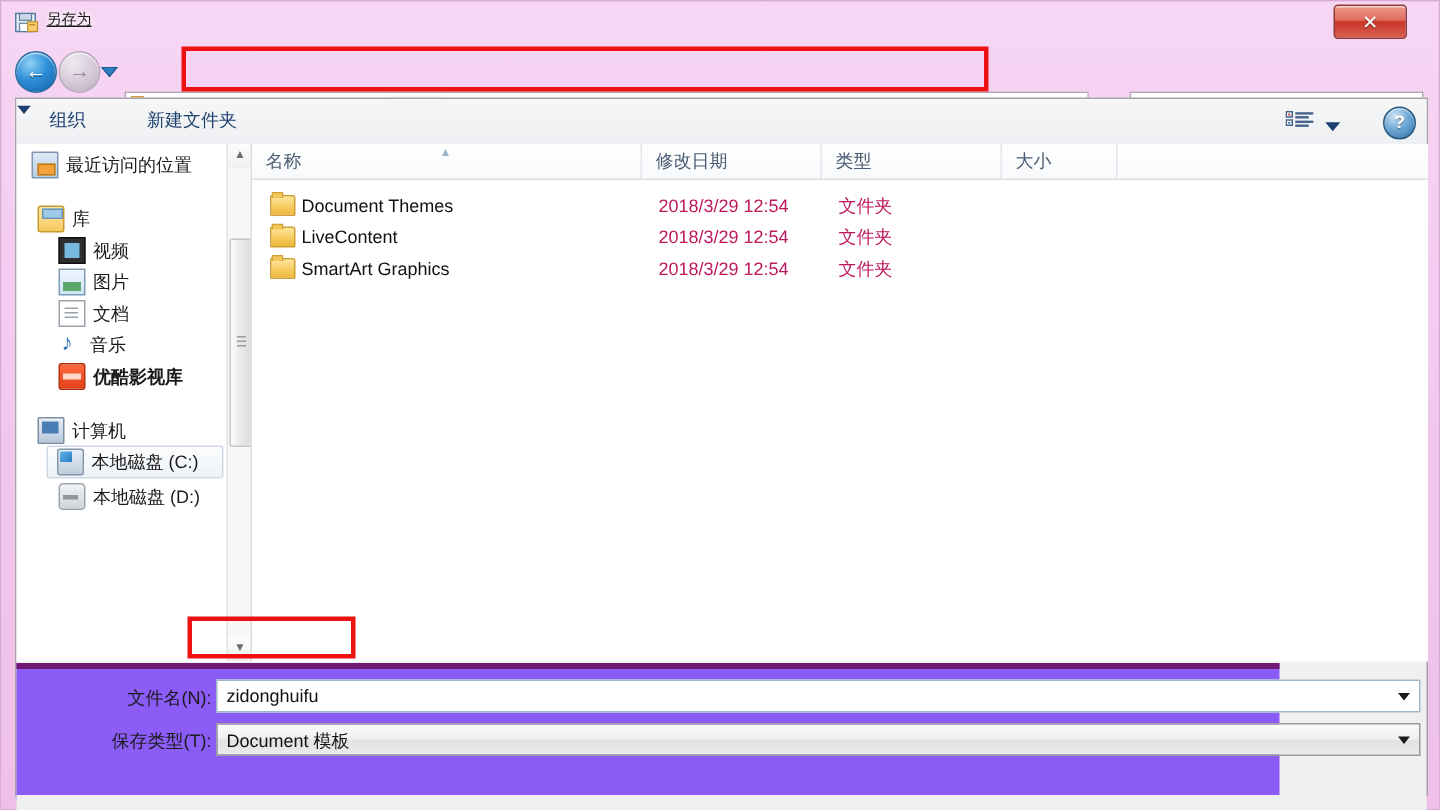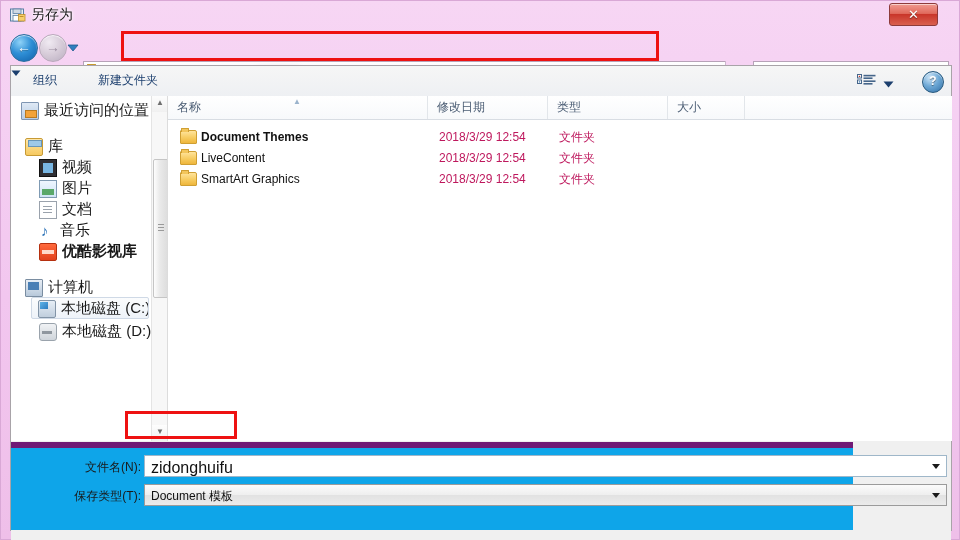--- a/index.html
+++ b/index.html
@@ -18,23 +18,24 @@
   }
   
   #titlebar{
     position:absolute;left:0;top:0;width:958px;height:28px;
   }
   #title-icon{
     position:absolute;left:8px;top:5px;width:18px;height:18px;
   }
   #title-text{
     position:absolute;left:30px;top:5px;
-    font-size:14px;color:#1a1a1a;
+    font-size:10px;color:#1a1a1a;
     text-shadow:0 0 3px #fff,0 0 5px #fff;
     white-space:nowrap;
+    text-decoration:underline;
   }
   #close-btn{
     position:absolute;right:21px;top:2px;width:47px;height:21px;
     border:1px solid #8d3b3b;border-radius:3px;
     background:linear-gradient(180deg,#f09a90 0%,#e06a5c 45%,#c9362a 50%,#d9604f 100%);
     box-shadow:inset 0 1px 0 rgba(255,255,255,.55);
     cursor:pointer;
   }
   #close-btn .x{
     position:absolute;left:0;top:0;width:47px;height:21px;
@@ -156,22 +157,22 @@
     text-align:center;color:#fff;font-size:12px;font-weight:bold;
     text-shadow:0 1px 1px rgba(0,0,0,.45);
   }
   
   #navpane{
     position:absolute;left:0;top:30px;width:156px;height:345px;
     background:#fff;overflow:hidden;
   }
   .nav-item{
     position:absolute;left:6px;height:20px;line-height:20px;
-    font-size:15px;color:#1a1a1a;white-space:nowrap;cursor:pointer;
-    display:flex;align-items:flex-end;
+    font-size:12px;color:#1a1a1a;white-space:nowrap;cursor:pointer;
+    display:flex;align-items:center;
   }
   .nav-item.sel{
     background:linear-gradient(180deg,#fbfcfd 0%,#eef3f9 100%);
     border:1px solid #cfd9e6;border-radius:2px;
     left:5px;width:134px;box-sizing:border-box;height:22px;line-height:20px;
   }
   .nav-ico{width:16px;height:16px;margin-right:5px;flex:0 0 auto;position:relative;}
   .nav-label{overflow:hidden;}
   
   .ico-recent{background:linear-gradient(180deg,#dfe9f5,#b9cde4);border:1px solid #7f96b3;border-radius:1px;}
@@ -248,33 +249,33 @@
     background:linear-gradient(180deg,#ffe49c 0%,#f7cc61 55%,#eeb63c 100%);
     border:1px solid #cf9f33;border-radius:1px 2px 1px 1px;
   }
   .f-ico:before{
     content:"";position:absolute;left:0;top:-3px;width:6px;height:3px;
     background:#f3c65c;border:1px solid #cf9f33;border-bottom:none;border-radius:1px 1px 0 0;
   }
   
   #formarea{
     position:absolute;left:0;top:376px;width:842px;height:88px;
-    background:#0ea5e9;border-top:6px solid #701a75;
+    background:#8b5cf6;border-top:4px solid #701a75;
   }
   .frm-label{
     position:absolute;font-size:12px;color:#1a1a1a;text-align:right;
     white-space:nowrap;
   }
   #lbl-filename{left:10px;top:11px;width:120px;}
   #lbl-filetype{left:10px;top:40px;width:120px;}
   #filename-combo{
     position:absolute;left:133px;top:7px;width:803px;height:22px;
     background:#fff;border:1px solid #9fb7c9;box-sizing:border-box;cursor:text;
   }
-  #filename-value{position:absolute;left:6px;top:3px;font-size:16px;color:#111;}
+  #filename-value{position:absolute;left:6px;top:3px;font-size:12px;color:#111;}
   #filetype-combo{
     position:absolute;left:133px;top:36px;width:803px;height:22px;
     background:linear-gradient(180deg,#fbfbfb 0%,#efefef 48%,#e2e2e2 52%,#ebebeb 100%);
     border:1px solid #9b9b9b;box-sizing:border-box;cursor:pointer;
   }
   #filetype-value{position:absolute;left:6px;top:3px;font-size:12px;color:#111;}
   .combo-arrow{
     position:absolute;right:6px;top:8px;width:0;height:0;
     border-left:4px solid transparent;border-right:4px solid transparent;
     border-top:5px solid #1a1a1a;cursor:pointer;
@@ -456,21 +457,21 @@
       <div id="colhdr">
         <div class="col" style="left:0;width:260px;">名称</div>
         <div id="sort-caret">▲</div>
         <div class="col" style="left:260px;width:120px;">修改日期</div>
         <div class="col" style="left:380px;width:120px;">类型</div>
         <div class="col" style="left:500px;width:77px;">大小</div>
       </div>
 
       <div class="row" style="top:31px;">
         <span class="f-ico"></span>
-        <span class="cell" style="left:33px;font-weight:bold;">Document Themes</span>
+        <span class="cell" style="left:33px;">Document Themes</span>
         <span class="cell gray" style="left:271px;">2018/3/29 12:54</span>
         <span class="cell gray" style="left:391px;">文件夹</span>
         <span class="cell gray" style="left:511px;"></span>
       </div>
       <div class="row" style="top:52px;">
         <span class="f-ico"></span>
         <span class="cell" style="left:33px;">LiveContent</span>
         <span class="cell gray" style="left:271px;">2018/3/29 12:54</span>
         <span class="cell gray" style="left:391px;">文件夹</span>
         <span class="cell gray" style="left:511px;"></span>

